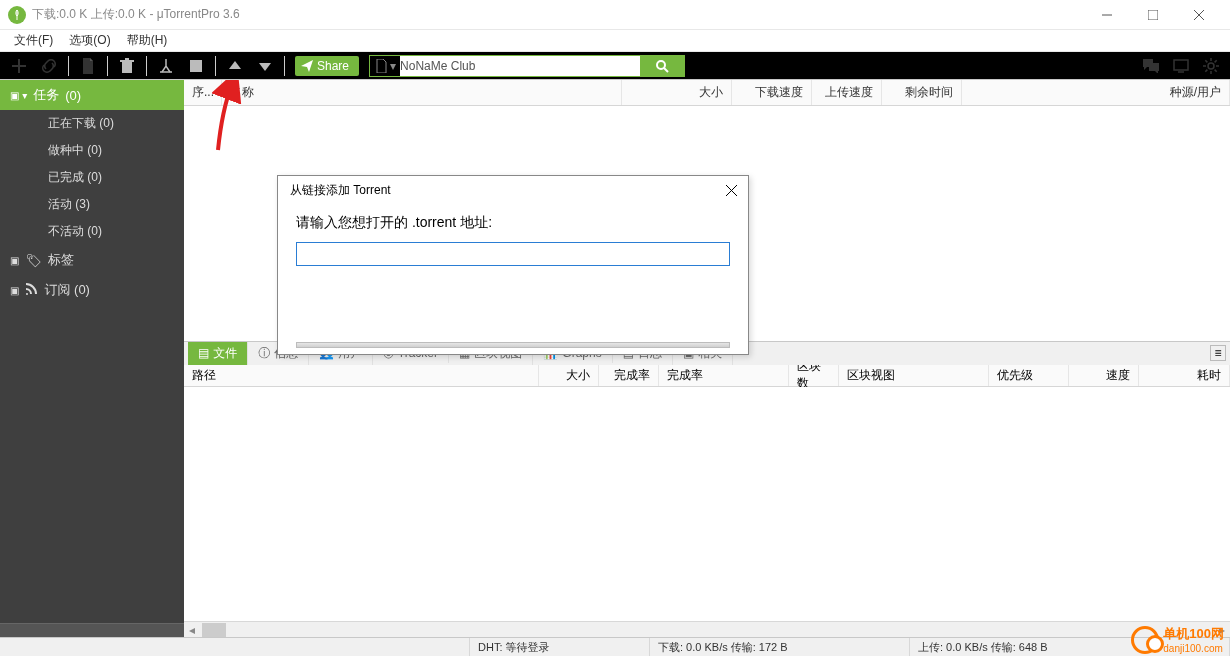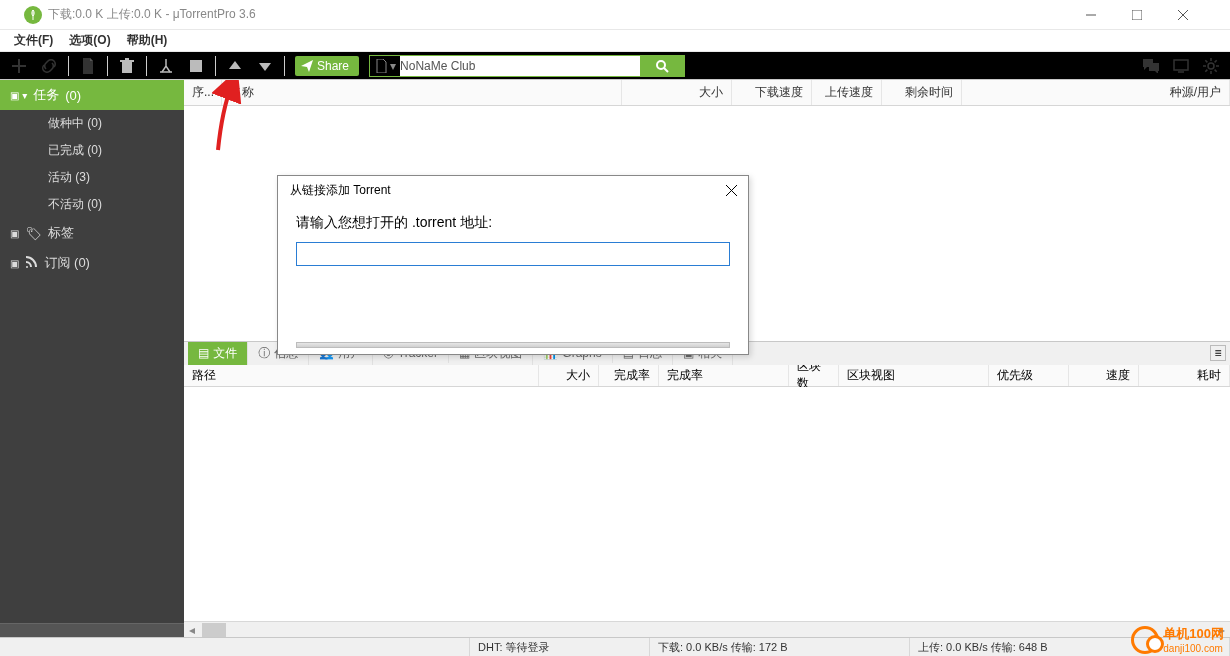--- a/index.html
+++ b/index.html
@@ -1,25 +1,25 @@
 <!DOCTYPE html>
 <html><head>
 <meta charset="utf-8">
 <style>
 * { margin: 0; padding: 0; box-sizing: border-box; font-family: "Microsoft YaHei", Arial, sans-serif; }
 body { width: 1230px; height: 656px; background: #fff; position: relative; overflow: hidden; font-size: 12px; }
 
-.titlebar { height: 30px; display: flex; align-items: center; padding: 0 24px; background: #fff; border-bottom: 1px solid #e8e8e8; }
+.titlebar { height: 30px; display: flex; align-items: center; padding: 0 8px; background: #fff; border-bottom: 1px solid #e8e8e8; }
 .t-logo { width: 18px; height: 18px; border-radius: 50%; background: #76b83f; display: flex; align-items: center; justify-content: center; margin-right: 6px; }
 .t-logo svg { width: 12px; height: 12px; }
 .t-title { color: #888; font-size: 12px; }
 .t-spacer { flex: 1; }
 .win-btn { width: 46px; height: 30px; display: flex; align-items: center; justify-content: center; color: #666; }
 
-.menubar { height: 22px; display: flex; align-items: center; padding: 0 6px; color: #333; background: #fff; border-bottom: 1px solid #e8e8e8; font-weight: bold; }
+.menubar { height: 22px; display: flex; align-items: center; padding: 0 6px; color: #333; background: #fff; border-bottom: 1px solid #e8e8e8; }
 .menuitem { padding: 2px 8px; font-size: 12px; }
 
 .toolbar { height: 28px; display: flex; align-items: center; background: #000000; border-bottom: 1px solid #c8c8c8; padding: 0 4px; }
 .tool { width: 30px; height: 26px; display: flex; align-items: center; justify-content: center; color: #444; }
 .tool.disabled { color: #bbb; }
 .tsep { width: 1px; height: 20px; background: #ccc; margin: 0 4px; }
 .share-btn { background: #76b83f; color: #fff; padding: 3px 10px 3px 6px; display: flex; align-items: center; gap: 4px; font-size: 12px; border-radius: 2px; margin: 0 6px; }
 .searchwrap { display: flex; align-items: center; border: 1px solid #76b83f; height: 22px; margin-left: 4px; }
 .search-icn { width: 22px; display: flex; align-items: center; justify-content: center; color: #888; }
 .search-input { border: none; outline: none; width: 240px; height: 20px; font-size: 12px; color: #555; }
@@ -192,20 +192,21 @@
     </div>
 </div>
 
 <div class="main">
   <div class="sidebar">
     <div class="side-cat active">
       <span class="side-toggle">▣ ▾</span>
       <span>任务</span>
       <span>(0)</span>
     </div>
+    <div class="side-item">正在下载 (0)</div>
     <div class="side-item">做种中 (0)</div>
     <div class="side-item">已完成 (0)</div>
     <div class="side-item">活动 (3)</div>
     <div class="side-item">不活动 (0)</div>
     <div class="side-cat">
       <span class="side-toggle">▣</span>
       <span>🏷</span>
       <span>标签</span>
     </div>
     <div class="side-cat">

